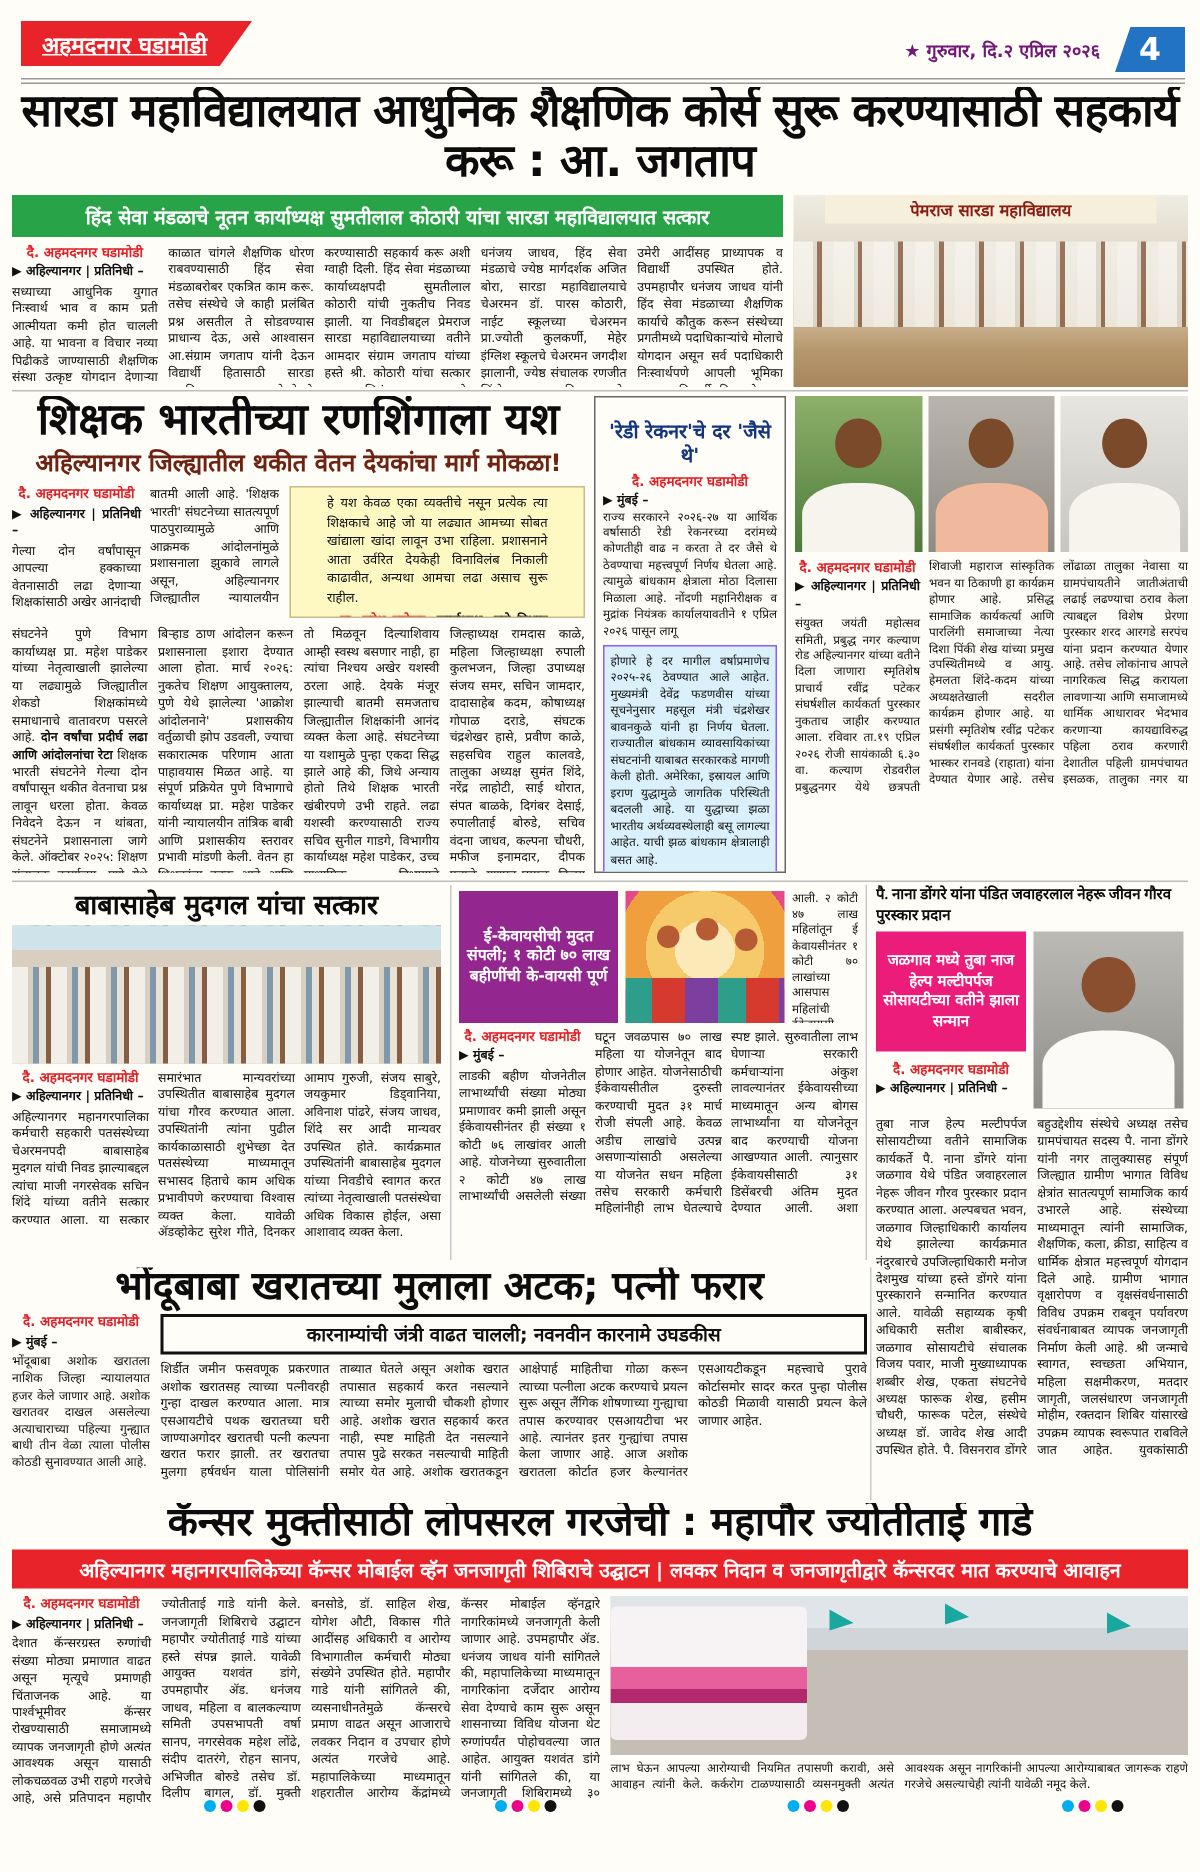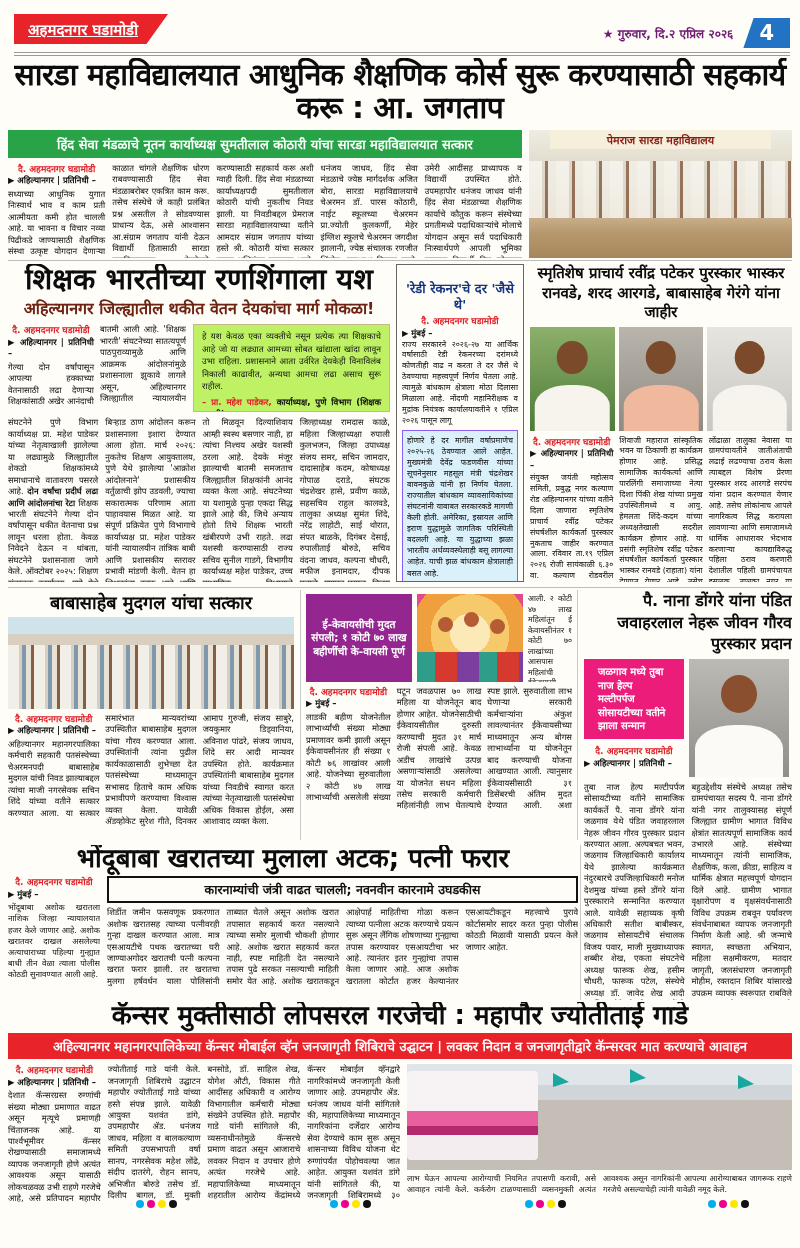--- a/index.html
+++ b/index.html
@@ -37,21 +37,21 @@
   .hall-banner{position:absolute;top:0;left:8%;right:8%;background:#f5efdc;color:#8a1d12;
                font-weight:bold;font-size:11px;text-align:center;padding:2px 0;}
   .people-band{position:absolute;top:24%;left:0;right:0;height:44%;opacity:.85;
                background:repeating-linear-gradient(90deg,#f7f5ef 0 13px,#ded9cc 13px 16px,#8a6247 16px 19px,#f2efe7 19px 27px);}
   
   .shikshak{position:absolute;left:8px;top:264px;width:382px;height:318px;overflow:hidden;}
   .shikshak h2{margin:0;font-size:29px;text-align:center;line-height:1.05;}
   .shik-sub{font-size:16px;font-weight:bold;color:#6e2312;text-align:center;margin:3px 0 5px;}
   .shik-top{display:flex;gap:7px;height:88px;}
   .shik-lead{width:178px;columns:2;column-gap:6px;overflow:hidden;}
-  .quotebox{flex:1;background:#bef264;border:1px solid #c9b98a;padding:5px 8px;font-size:8.6px;
+  .quotebox{flex:1;background:#fef9c3;border:1px solid #c9b98a;padding:5px 24px;font-size:8.6px;
             line-height:1.45;text-align:justify;overflow:hidden;}
   .q-attr{margin-top:3px;font-weight:bold;font-size:8.6px;}
   .q-name{color:#e02128;}
   .shik-body{margin-top:5px;columns:4;column-gap:7px;height:182px;overflow:hidden;}
   .crosshead{font-weight:bold;}
   
   .ready{position:absolute;left:396px;top:264px;width:128px;height:318px;border:1px solid #666;
          padding:16px 5px;box-sizing:border-box;overflow:hidden;}
   .ready h3{margin:0;font-size:13px;color:#15357f;text-align:center;line-height:1.25;}
   .ready .cols{font-size:7.9px;}
@@ -85,25 +85,25 @@
   .purplebox{width:106px;background:#93278f;color:#fff;font-weight:bold;font-size:10.5px;
              line-height:1.3;text-align:center;padding:6px 5px;box-sizing:border-box;display:flex;align-items:center;}
   .illustration{width:106px;background:radial-gradient(circle at 50% 45%,#fce9b8 0 28%,#f6c96b 28% 55%,#ef9f3d 55% 82%,#e4498a 82% 100%);}
   .illustration::before{content:"";position:absolute;top:26%;left:20%;width:15px;height:15px;border-radius:50%;
      background:#b55c35;box-shadow:26px -5px 0 #b55c35,52px 2px 0 #b55c35;}
   .illustration::after{content:"";position:absolute;bottom:0;left:0;right:0;height:34%;
      background:repeating-linear-gradient(90deg,#2e9d8a 0 18px,#d63a2e 18px 40px,#7b3fa0 40px 62px);}
   .minicol{flex:1;font-size:7.8px;line-height:1.35;text-align:justify;overflow:hidden;}
   .ladki-body{margin-top:4px;columns:3;column-gap:6px;height:128px;overflow:hidden;}
   .dongre{position:absolute;left:584px;top:590px;width:208px;height:410px;overflow:hidden;}
-  .dongre h2{margin:0;font-size:16px;text-align:right;line-height:1.35;}
+  .dongre h2{margin:0;font-size:10px;text-align:left;line-height:1.35;font-family:Liberation Serif, serif;}
   .dongre-mid{display:flex;gap:5px;margin-top:4px;}
   .pinkstack{width:100px;}
   .pinkbox{background:#ec1c7b;color:#fff;font-weight:bold;font-size:10px;line-height:1.35;
-           text-align:left;padding:14px;height:80px;box-sizing:border-box;display:flex;align-items:center;}
+           text-align:center;padding:0;height:80px;box-sizing:border-box;display:flex;align-items:center;}
   .pinkstack .dl{margin-top:5px;}
   .p-dongre{width:100px;height:118px;background:linear-gradient(180deg,#bcbab5,#908e89);}
   .p-dongre::before{background:#8a4f2e;} .p-dongre::after{background:#fbfaf6;}
   .dongre-body{margin-top:5px;columns:2;column-gap:7px;height:236px;overflow:hidden;}
   
   .bhondu{position:absolute;left:8px;top:845px;width:570px;height:154px;overflow:hidden;}
   .bhondu h2{margin:0;font-size:26px;text-align:center;line-height:1.05;}
   .bhondu-row{display:flex;gap:7px;margin-top:4px;}
   .bhondu-left{width:92px;font-size:8.1px;line-height:1.38;text-align:justify;overflow:hidden;height:112px;}
   .bhondu-right{flex:1;}
@@ -194,21 +194,20 @@
 
   <aside class="ready">
     <h3>'रेडी रेकनर'चे दर 'जैसे थे'</h3>
     <span class="dl">दै. अहमदनगर घडामोडी</span>
     <span class="rep">▶ मुंबई –</span>
     <div class="cols" style="font-size:7.9px;">राज्य सरकारने २०२६-२७ या आर्थिक वर्षासाठी रेडी रेकनरच्या दरांमध्ये कोणतीही वाढ न करता ते दर जैसे थे ठेवण्याचा महत्त्वपूर्ण निर्णय घेतला आहे. त्यामुळे बांधकाम क्षेत्राला मोठा दिलासा मिळाला आहे. नोंदणी महानिरीक्षक व मुद्रांक नियंत्रक कार्यालयावतीने १ एप्रिल २०२६ पासून लागू</div>
     <div class="ready-box">होणारे हे दर मागील वर्षाप्रमाणेच २०२५-२६ ठेवण्यात आले आहेत. मुख्यमंत्री देवेंद्र फडणवीस यांच्या सूचनेनुसार महसूल मंत्री चंद्रशेखर बावनकुळे यांनी हा निर्णय घेतला. राज्यातील बांधकाम व्यावसायिकांच्या संघटनांनी याबाबत सरकारकडे मागणी केली होती. अमेरिका, इस्रायल आणि इराण युद्धामुळे जागतिक परिस्थिती बदलली आहे. या युद्धाच्या झळा भारतीय अर्थव्यवस्थेलाही बसू लागल्या आहेत. याची झळ बांधकाम क्षेत्रालाही बसत आहे.</div>
   </aside>
 
   <section class="smruti">
-    <h2>स्मृतिशेष प्राचार्य रवींद्र पटेकर पुरस्कार भास्कर रानवडे, शरद आरगडे, बाबासाहेब गेरंगे यांना जाहीर</h2>
     <div class="smruti-photos">
       <figure class="photo portrait p1"></figure>
       <figure class="photo portrait p2"></figure>
       <figure class="photo portrait p3"></figure>
     </div>
     <div class="smruti-body cols">
       <span class="dl">दै. अहमदनगर घडामोडी</span>
       <span class="rep">▶ अहिल्यानगर | प्रतिनिधी –</span>
       <p class="bodytext">संयुक्त जयंती महोत्सव समिती, प्रबुद्ध नगर कल्याण रोड अहिल्यानगर यांच्या वतीने दिला जाणारा स्मृतिशेष प्राचार्य रवींद्र पटेकर संघर्षशील कार्यकर्ता पुरस्कार नुकताच जाहीर करण्यात आला. रविवार ता.१९ एप्रिल २०२६ रोजी सायंकाळी ६.३० वा. कल्याण रोडवरील प्रबुद्धनगर येथे छत्रपती शिवाजी महाराज सांस्कृतिक भवन या ठिकाणी हा कार्यक्रम होणार आहे. प्रसिद्ध सामाजिक कार्यकर्त्या आणि पारलिंगी समाजाच्या नेत्या दिशा पिंकी शेख यांच्या प्रमुख उपस्थितीमध्ये व आयु. हेमलता शिंदे-कदम यांच्या अध्यक्षतेखाली सदरील कार्यक्रम होणार आहे. या प्रसंगी स्मृतिशेष रवींद्र पटेकर संघर्षशील कार्यकर्ता पुरस्कार भास्कर रानवडे (राहाता) यांना देण्यात येणार आहे. तसेच लोंढाळा तालुका नेवासा या ग्रामपंचायतीने जातीअंताची लढाई लढण्याचा ठराव केला त्याबद्दल विशेष प्रेरणा पुरस्कार शरद आरगडे सरपंच यांना प्रदान करण्यात येणार आहे. तसेच लोकांनाच आपले नागरिकत्व सिद्ध करायला लावणाऱ्या आणि समाजामध्ये धार्मिक आधारावर भेदभाव करणाऱ्या कायद्याविरुद्ध पहिला ठराव करणारी देशातील पहिली ग्रामपंचायत इसळक, तालुका नगर या गावचे तत्कालीन सरपंच बाबासाहेब गेरंगे यांना देखील विशेष पुरस्काराने सन्मानित केले जाणार आहे. अशी माहिती संयोजन समितीचे सदस्य शरदकुमार मेढे, विलास सावे, मेहबूब सय्यद, एल बी जाधव, हनुमंत गायकवाड यांनी दिली.</p>
     </div>

